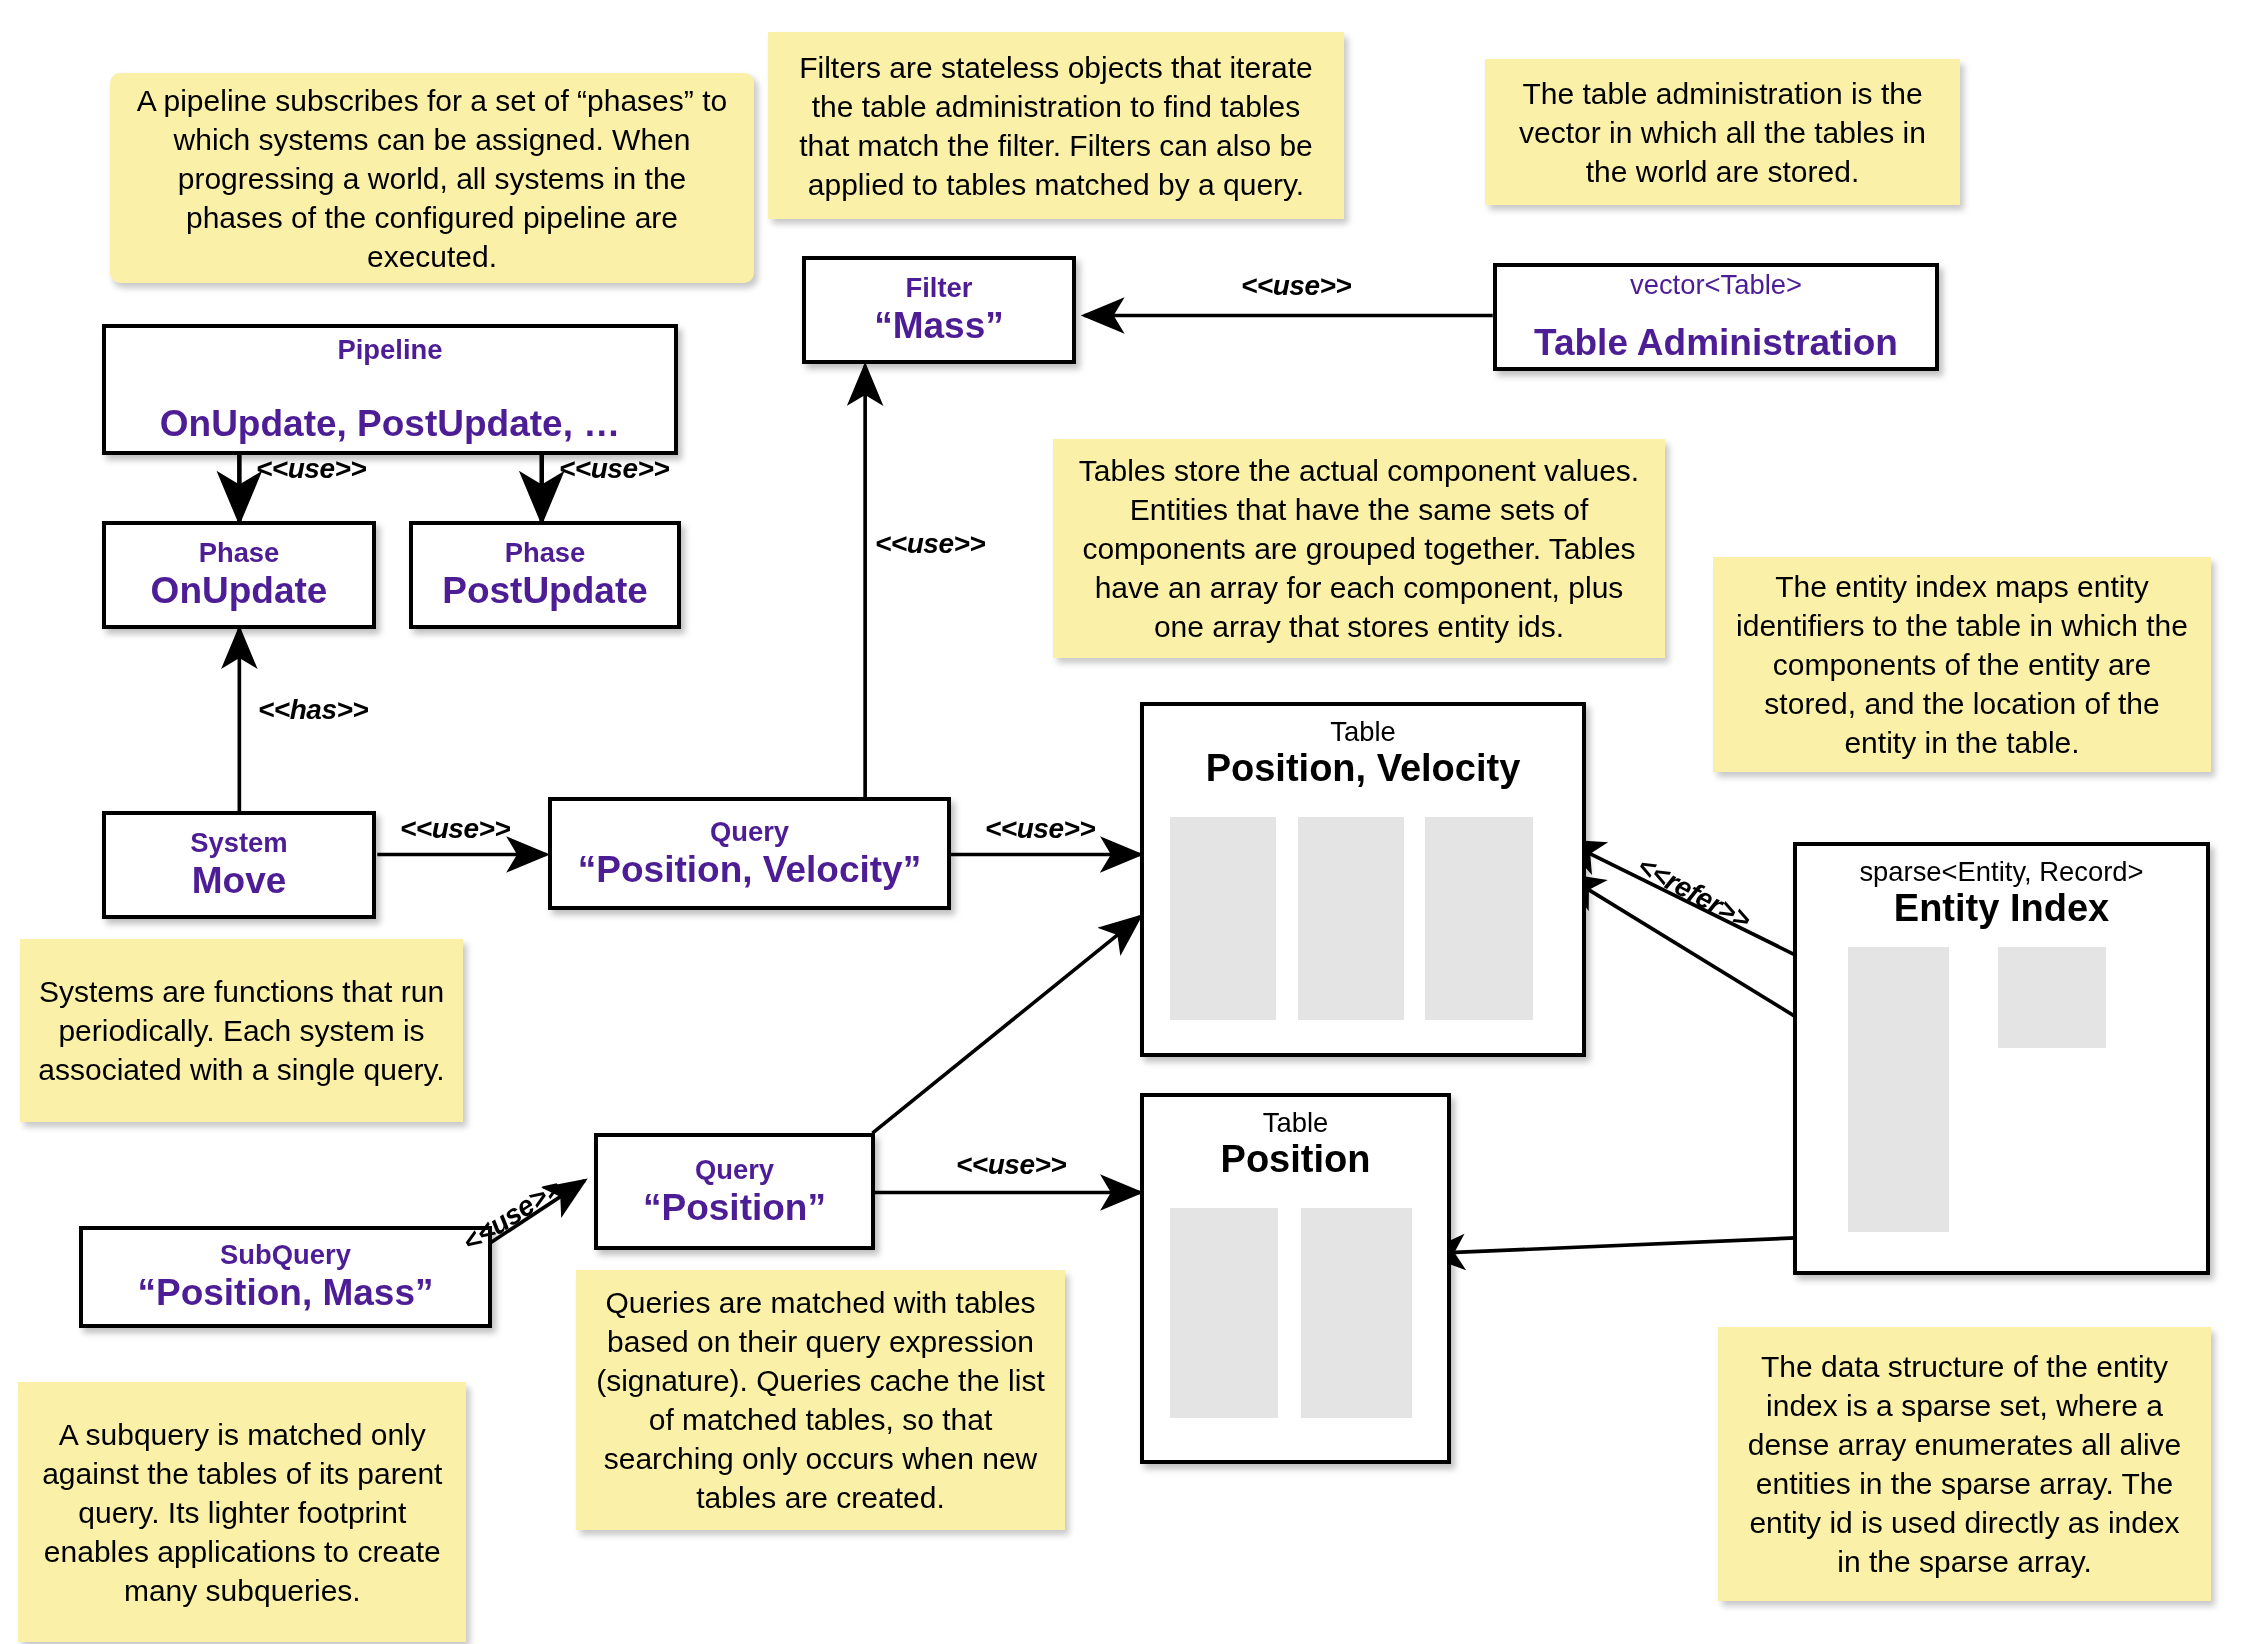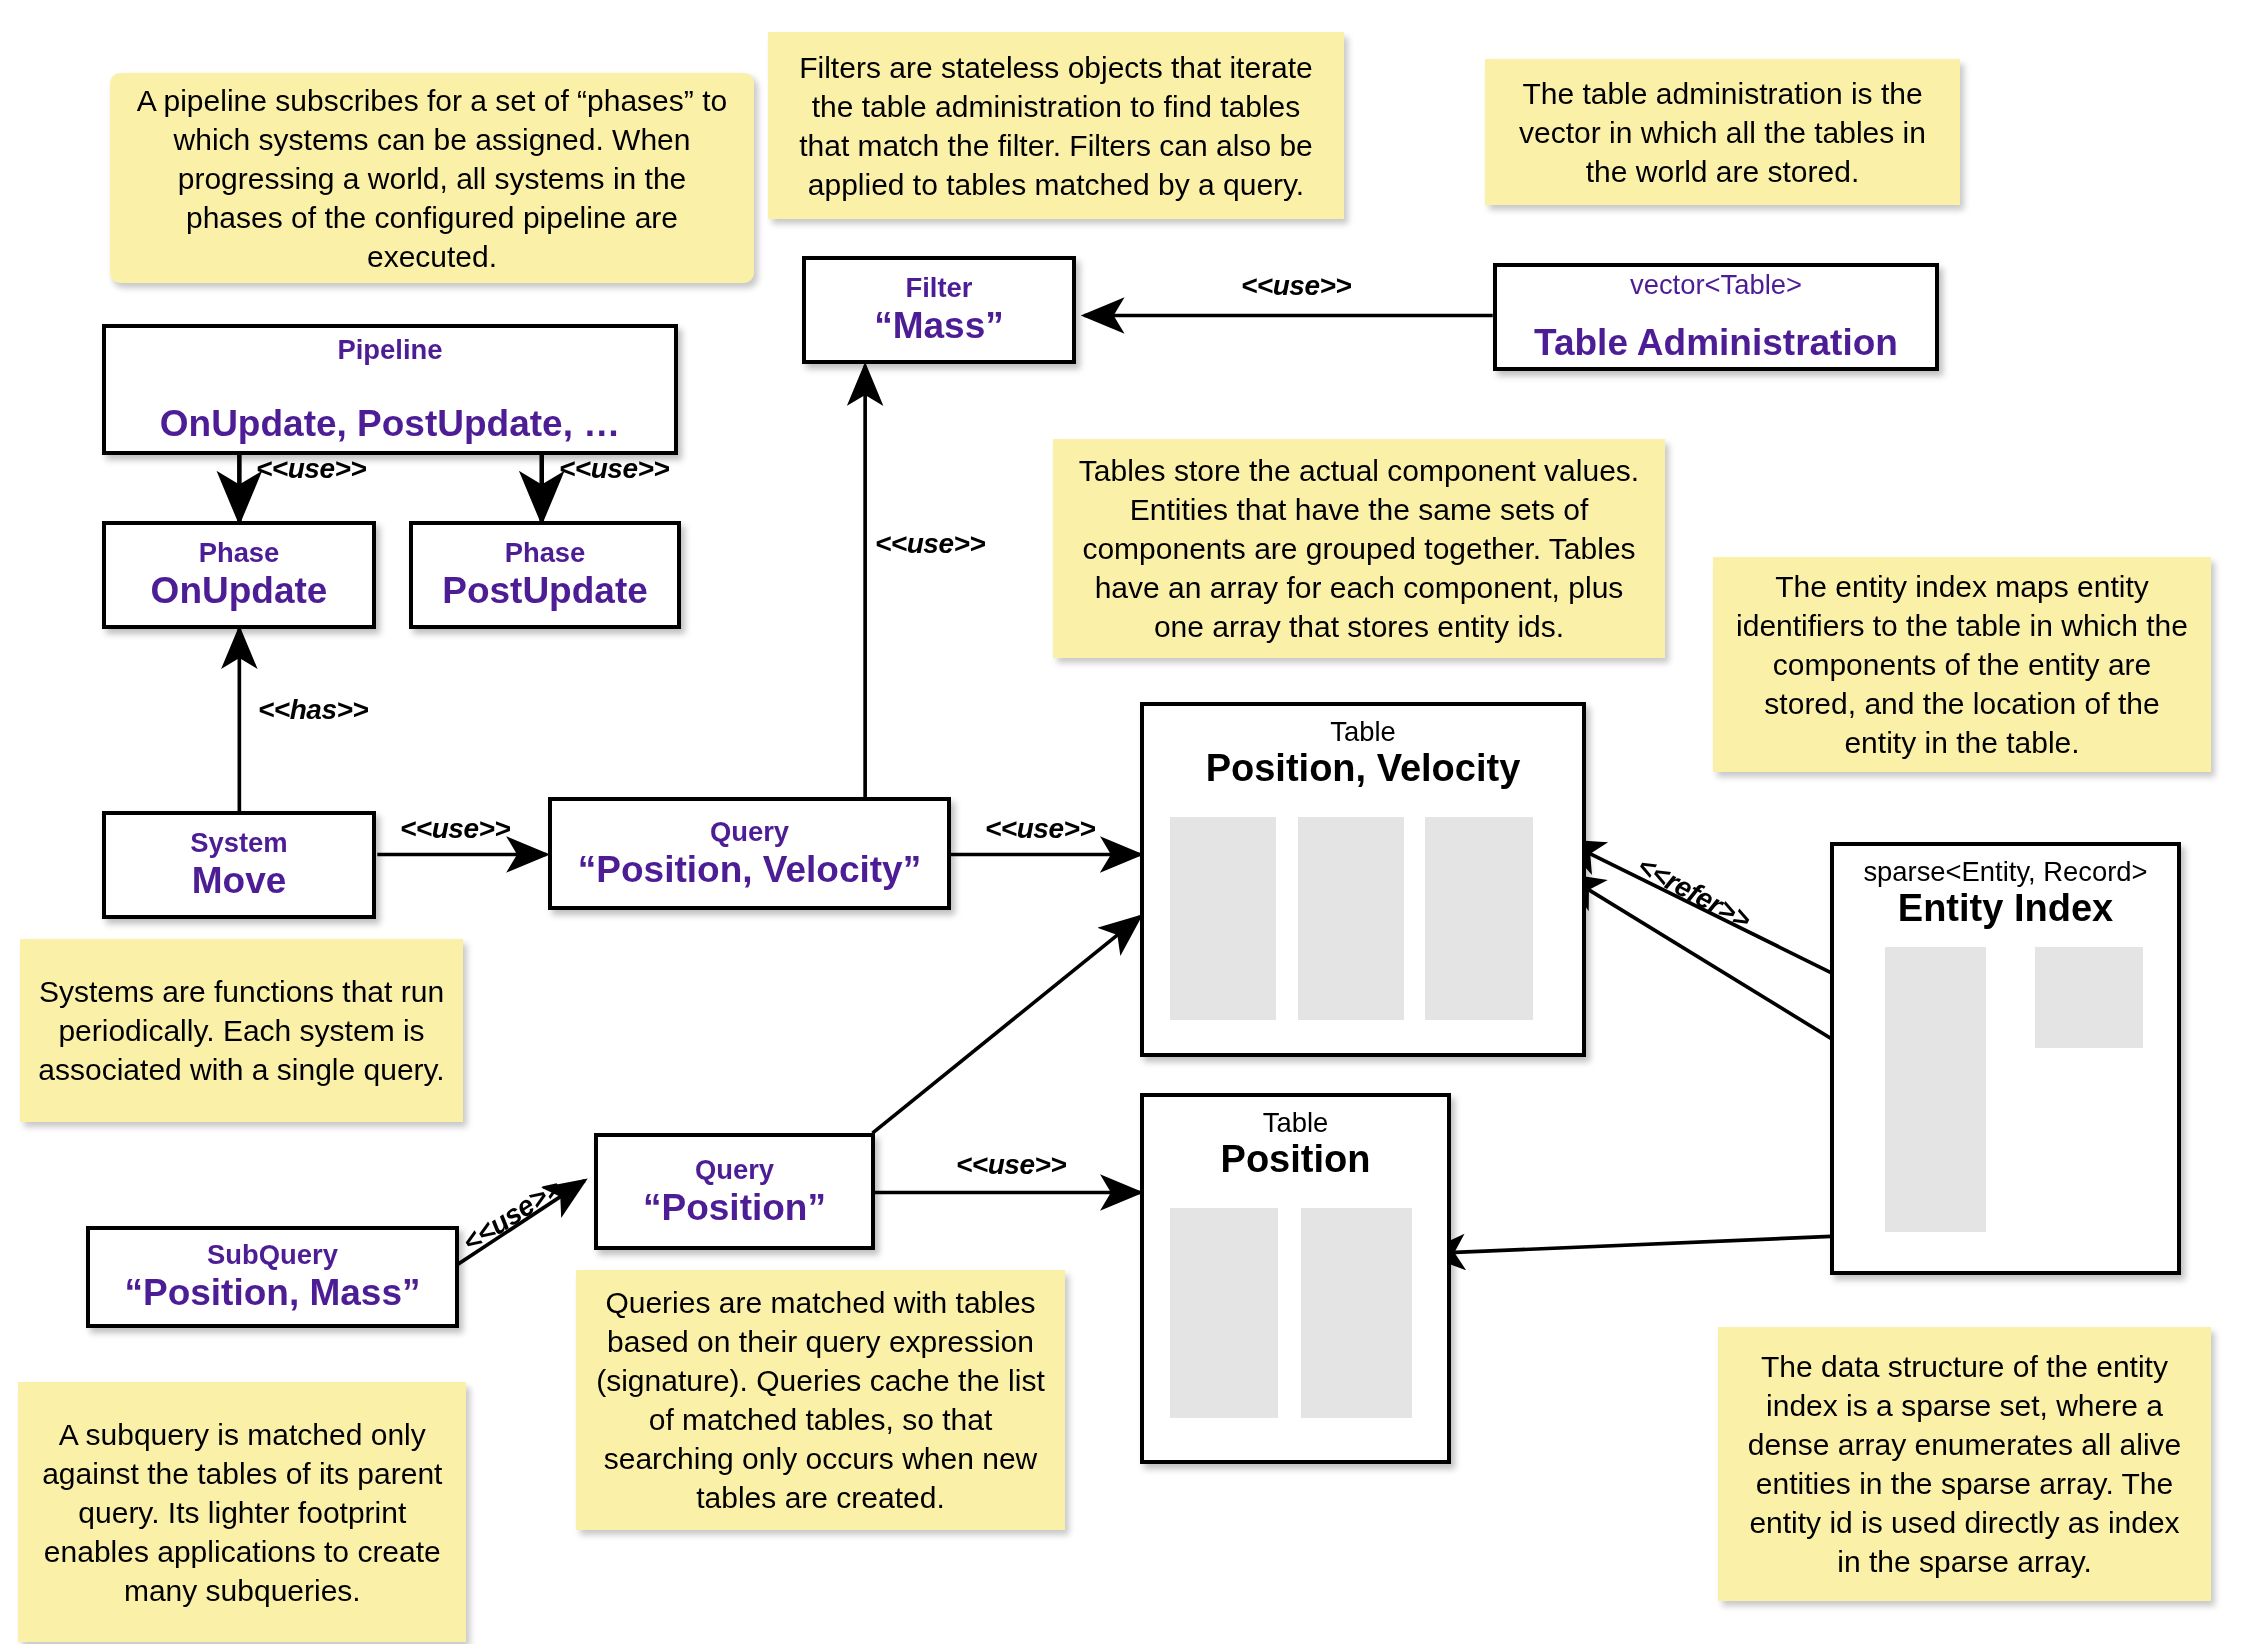--- a/index.html
+++ b/index.html
@@ -199,21 +199,21 @@
   <div class="box" style="left:548px; top:797px; width:403px; height:113px;">
     <span class="stereo">Query</span>
     <span class="title">“Position, Velocity”</span>
   </div>
 
   <div class="box" style="left:594px; top:1133px; width:281px; height:117px;">
     <span class="stereo">Query</span>
     <span class="title">“Position”</span>
   </div>
 
-  <div class="box" style="left:86px; top:1226px; width:373px; height:102px;align-items:center;">
+  <div class="box" style="left:79px; top:1226px; width:413px; height:102px;align-items:center;">
     <span class="stereo">SubQuery</span>
     <span class="title">“Position, Mass”</span>
   </div>
 
   <div class="box" style="left:802px; top:256px; width:274px; height:108px;">
     <span class="stereo">Filter</span>
     <span class="title">“Mass”</span>
   </div>
 
   <div class="box thin" style="left:1493px; top:263px; width:446px; height:108px;gap:20px;">
@@ -233,21 +233,21 @@
 
   <div class="container-box" style="left:1140px; top:1093px; width:311px; height:371px;">
     <div class="hdr">
       <span class="stereo">Table</span>
       <span class="title">Position</span>
     </div>
     <div class="col" style="left:25.6px; top:111px; width:108px; height:210px;"></div>
     <div class="col" style="left:157px; top:111px; width:111px; height:210px;"></div>
   </div>
 
-  <div class="container-box" style="left:1793px; top:842px; width:351px; height:433px;margin-left:37px;">
+  <div class="container-box" style="left:1793px; top:842px; width:417px; height:433px;">
     <div class="hdr">
       <span class="stereo">sparse&lt;Entity, Record&gt;</span>
       <span class="title">Entity Index</span>
     </div>
     <div class="col" style="left:51px; top:101px; width:101px; height:285px;"></div>
     <div class="col" style="left:201px; top:101px; width:108px; height:101px;"></div>
   </div>
 
   <div class="elabel" style="left:256px; top:453px;">&lt;&lt;use&gt;&gt;</div>
 

